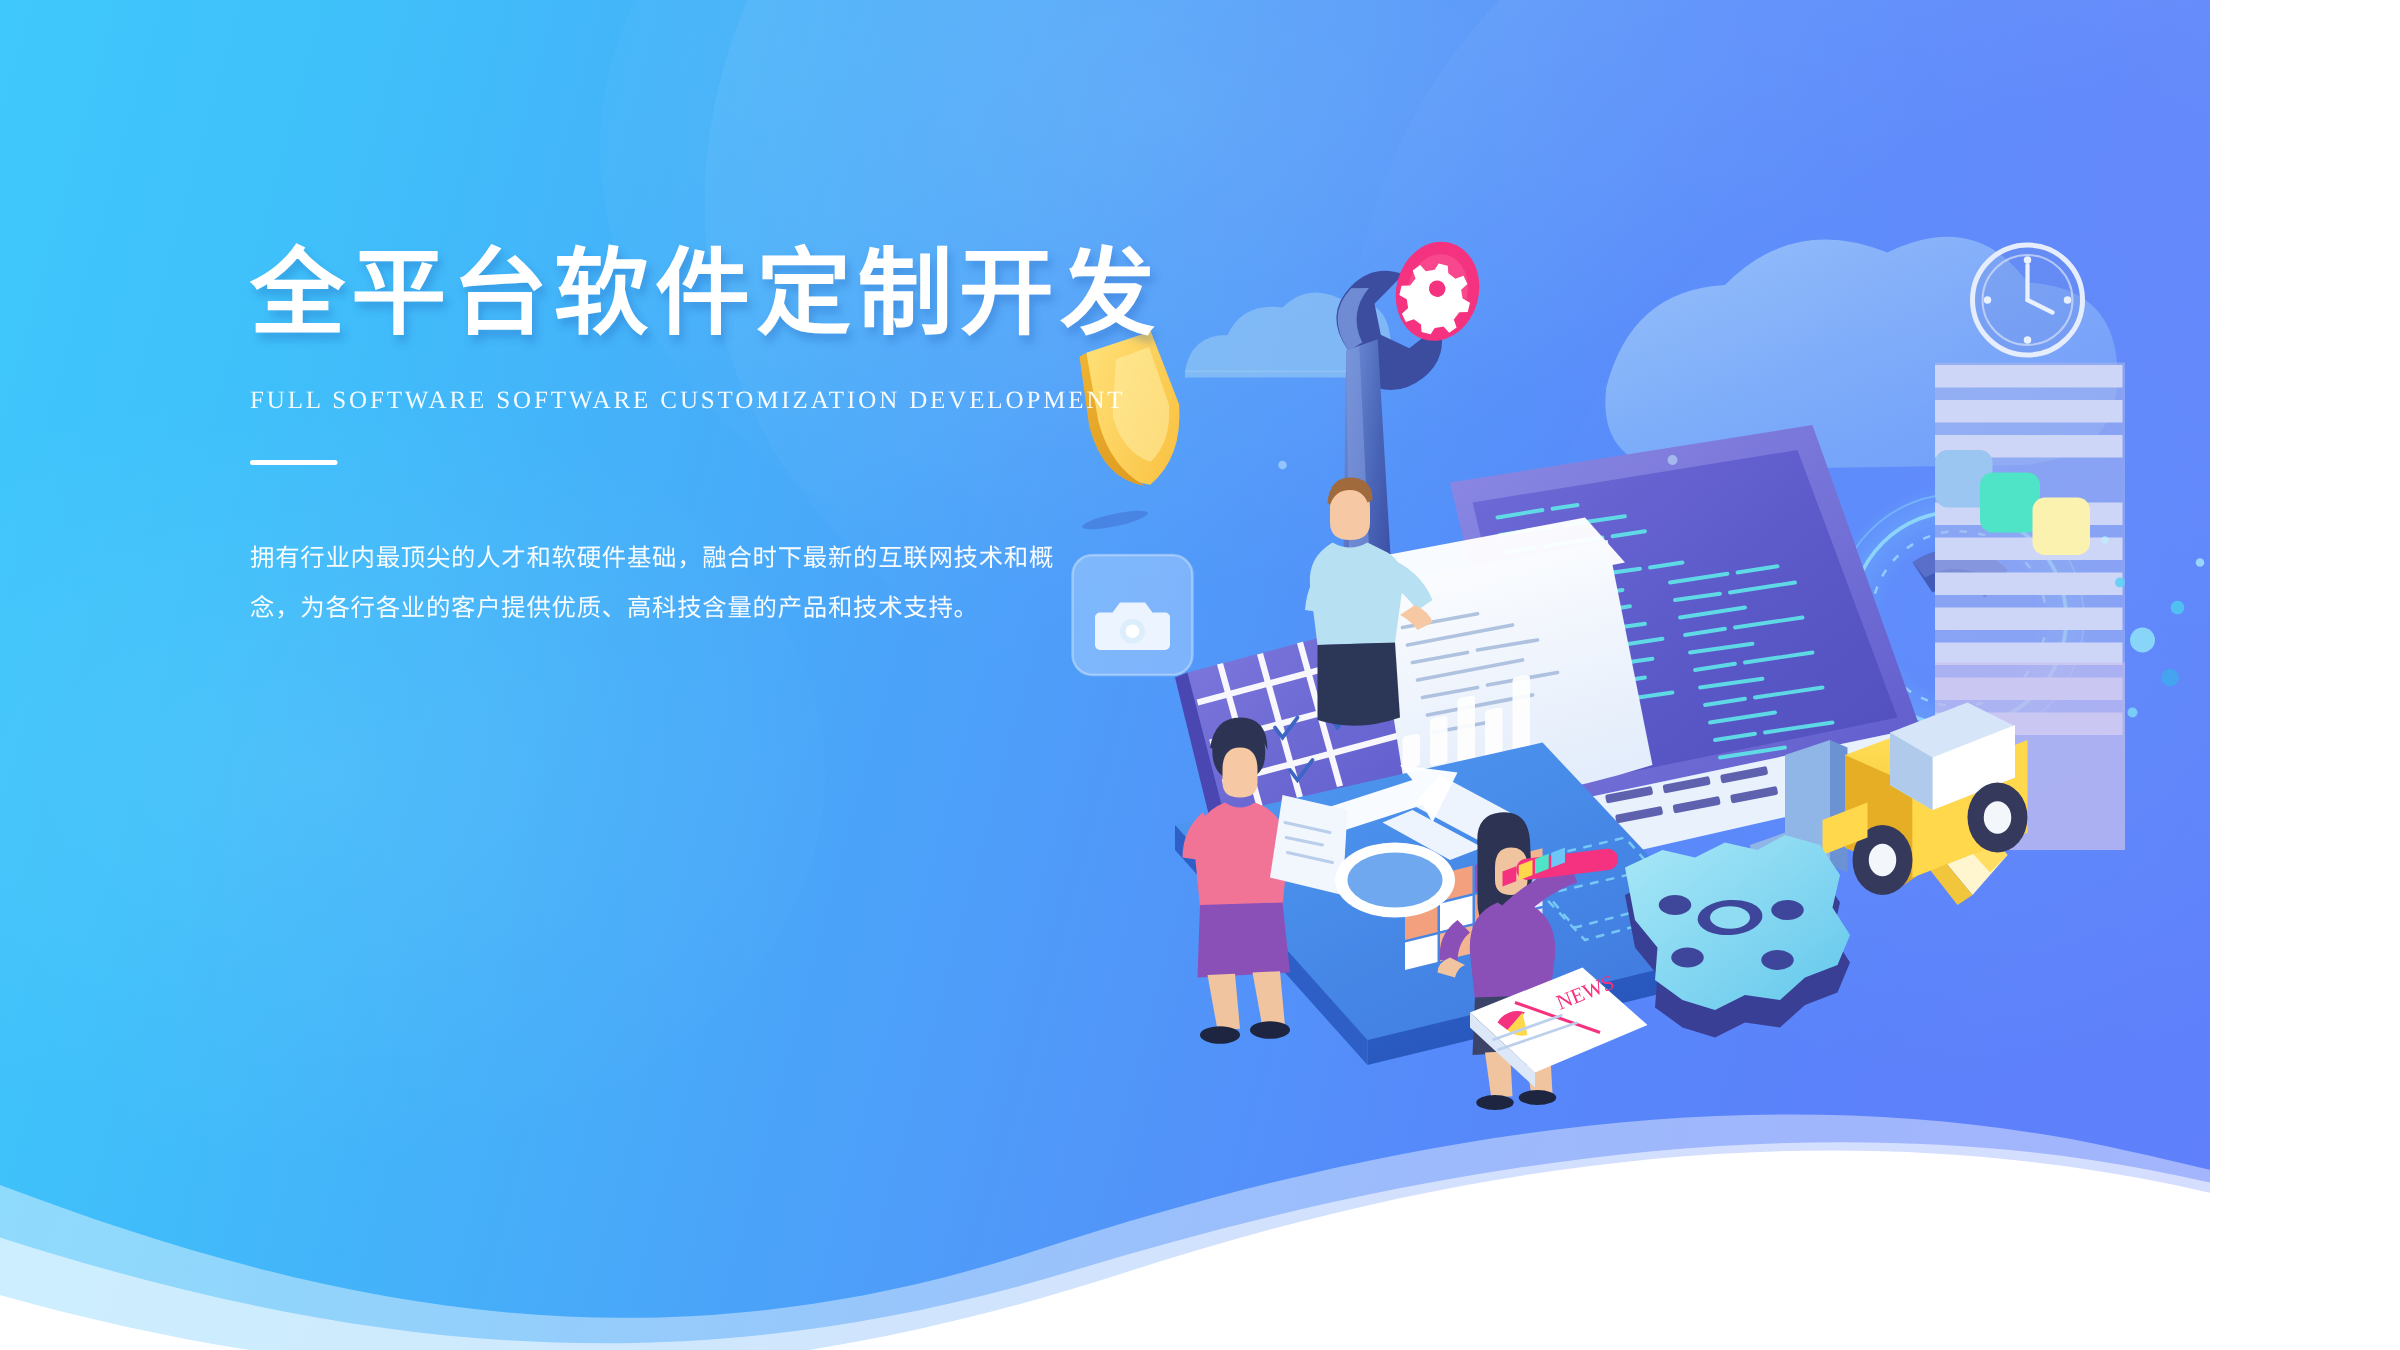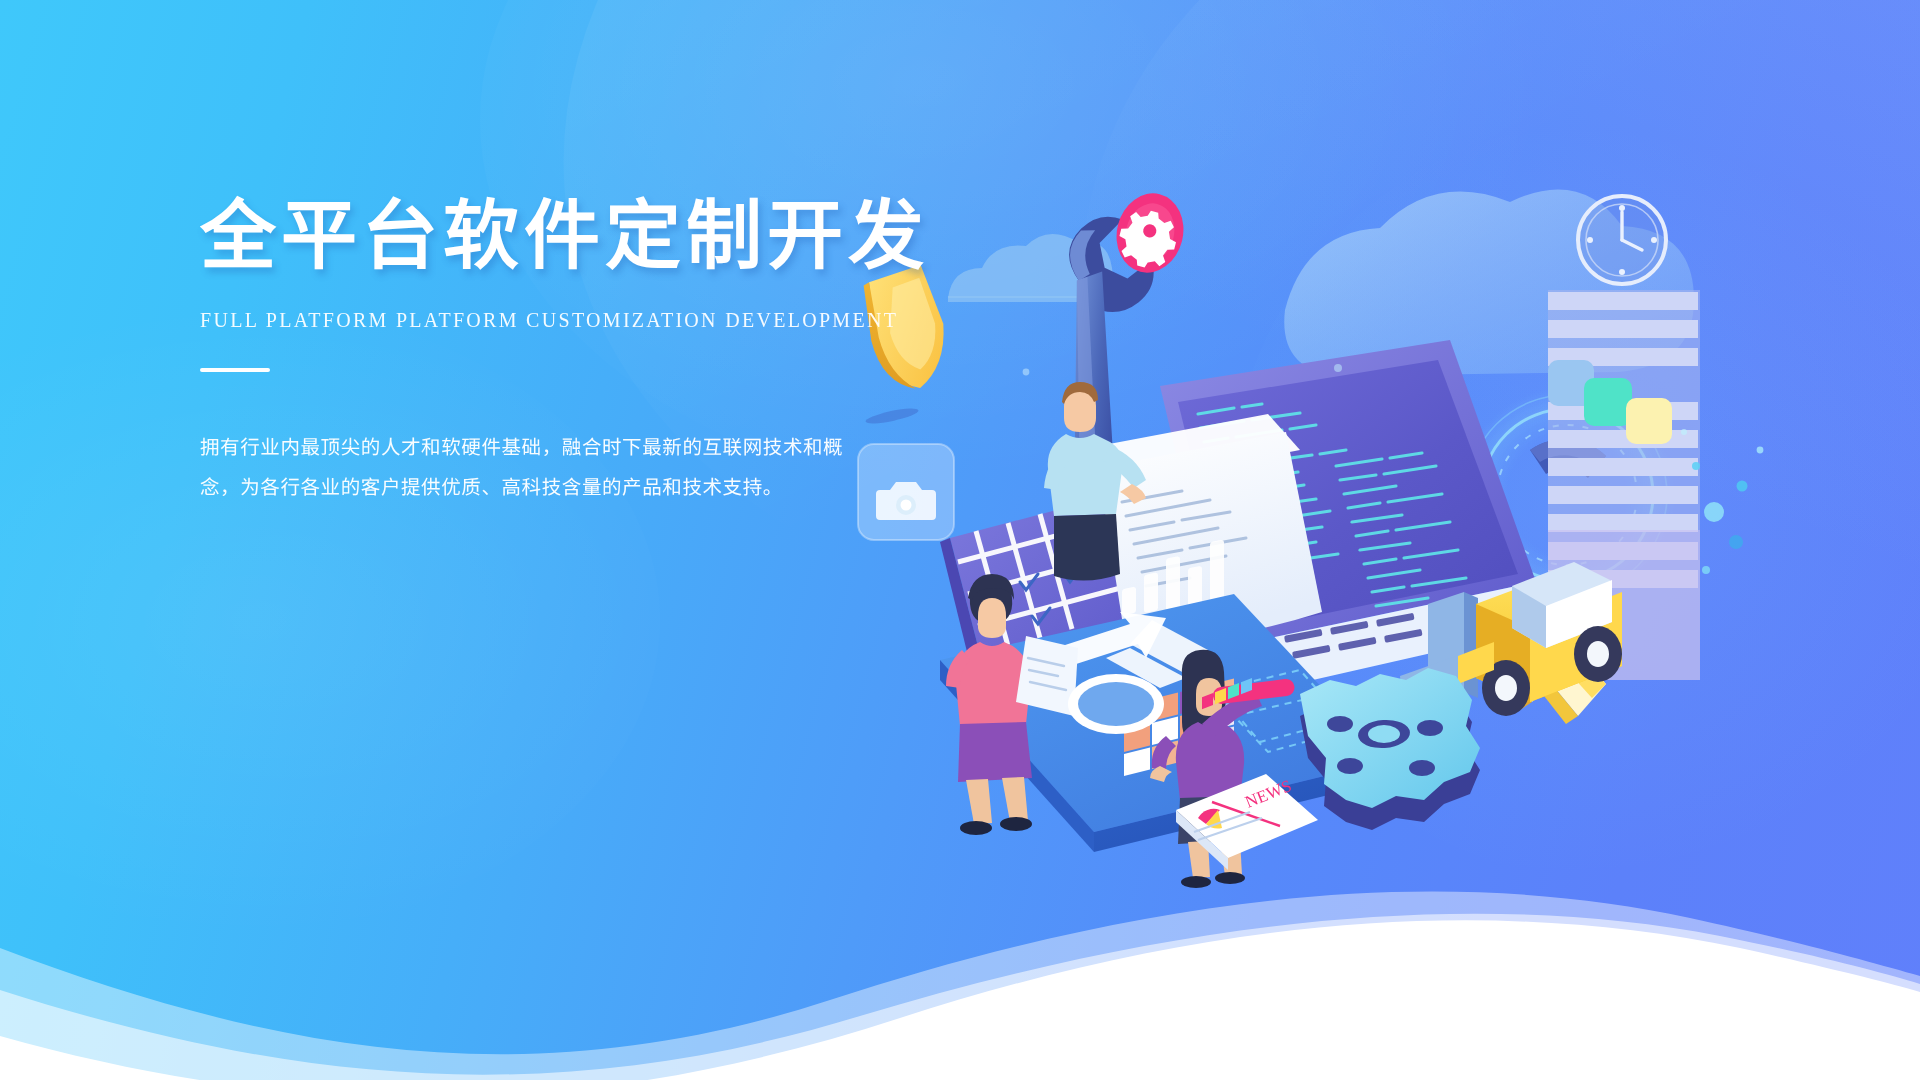--- a/index.html
+++ b/index.html
@@ -5,21 +5,21 @@
 <style>
   * { margin:0; padding:0; box-sizing:border-box; }
   html, body {
     width:1920px; height:1080px; overflow:hidden;
     font-family:"Liberation Sans", "DejaVu Sans", sans-serif;
     background:#ffffff;
   }
 
   #banner {
     position:relative;
-    width:1920px; height:1080px;
+    width:1768px; height:1080px;
     overflow:hidden;
     background:linear-gradient(105deg, #3FC8FB 0%, #3FC0FA 14%, #46AEF9 32%, #4F9BF9 50%, #5689FA 68%, #5C81FA 84%, #6080FB 100%);
     padding-left:18px;
   }
 
   
   .bg-blob { position:absolute; border-radius:50%; pointer-events:none; }
   .blob-a { width:1100px; height:760px; left:480px; top:-260px;
             background:radial-gradient(ellipse at 40% 45%, rgba(255,255,255,0.085), rgba(255,255,255,0) 68%); }
   .blob-b { width:900px; height:640px; left:-240px; top:300px;
@@ -77,21 +77,21 @@
 <div id="banner">
 
   <div class="bg-blob blob-a"></div>
   <div class="bg-blob blob-b"></div>
   <div class="bg-blob blob-c"></div>
   <div class="swirl"></div>
   <div class="swirl2"></div>
 
   <div class="text-block">
     <h1 class="headline">全平台软件定制开发</h1>
-    <div class="subhead">FULL PLATFORM PLATFORM CUSTOMIZATION DEVELOPMENT</div>
+    <div class="subhead">FULL SOFTWARE SOFTWARE CUSTOMIZATION DEVELOPMENT</div>
     <div class="rule"></div>
     <p class="body-copy">拥有行业内最顶尖的人才和软硬件基础，融合时下最新的互联网技术和概念，为各行各业的客户提供优质、高科技含量的产品和技术支持。</p>
   </div>
 
   <div id="art">
     <svg viewBox="0 0 1090 700" xmlns="http://www.w3.org/2000/svg">
       <defs>
         <linearGradient id="gShield" x1="0" y1="0" x2="1" y2="1">
           <stop offset="0%" stop-color="#FFE27A"></stop>
             <stop offset="100%" stop-color="#F9BE3B"></stop>

